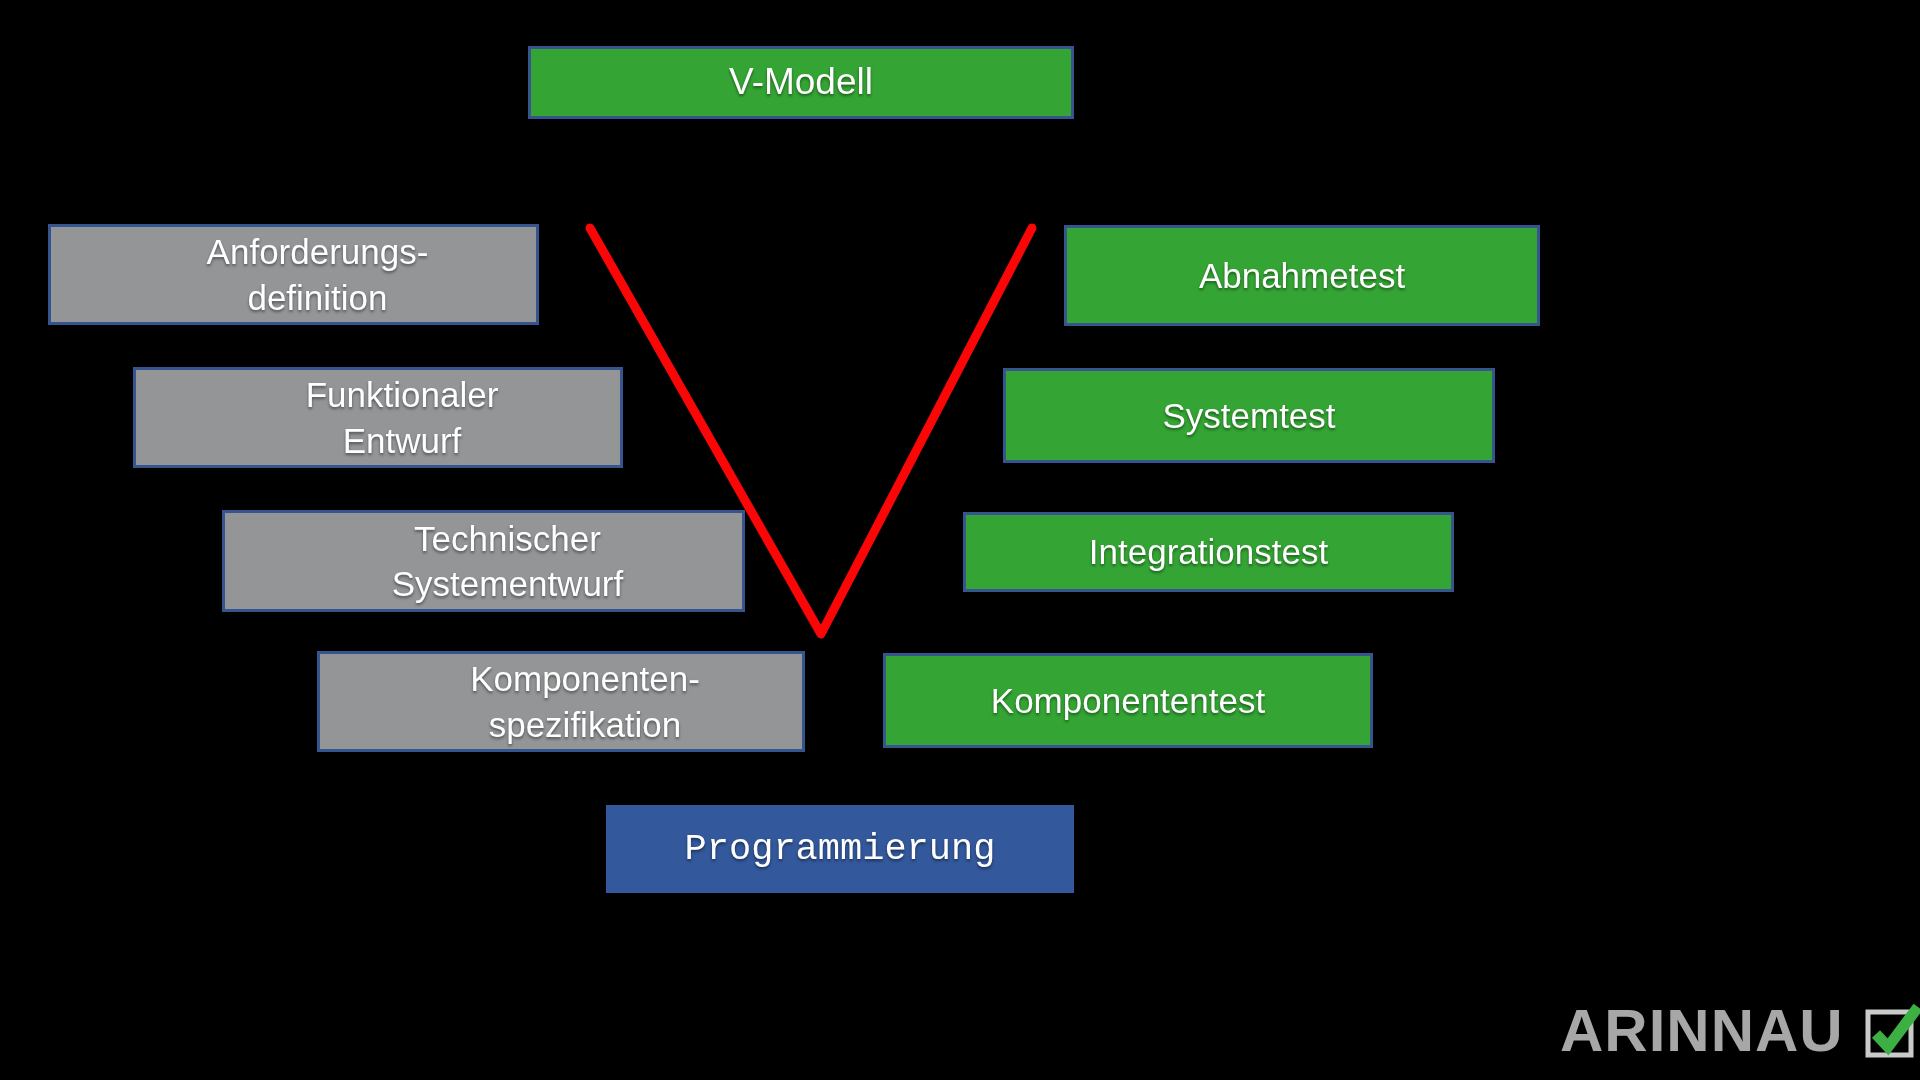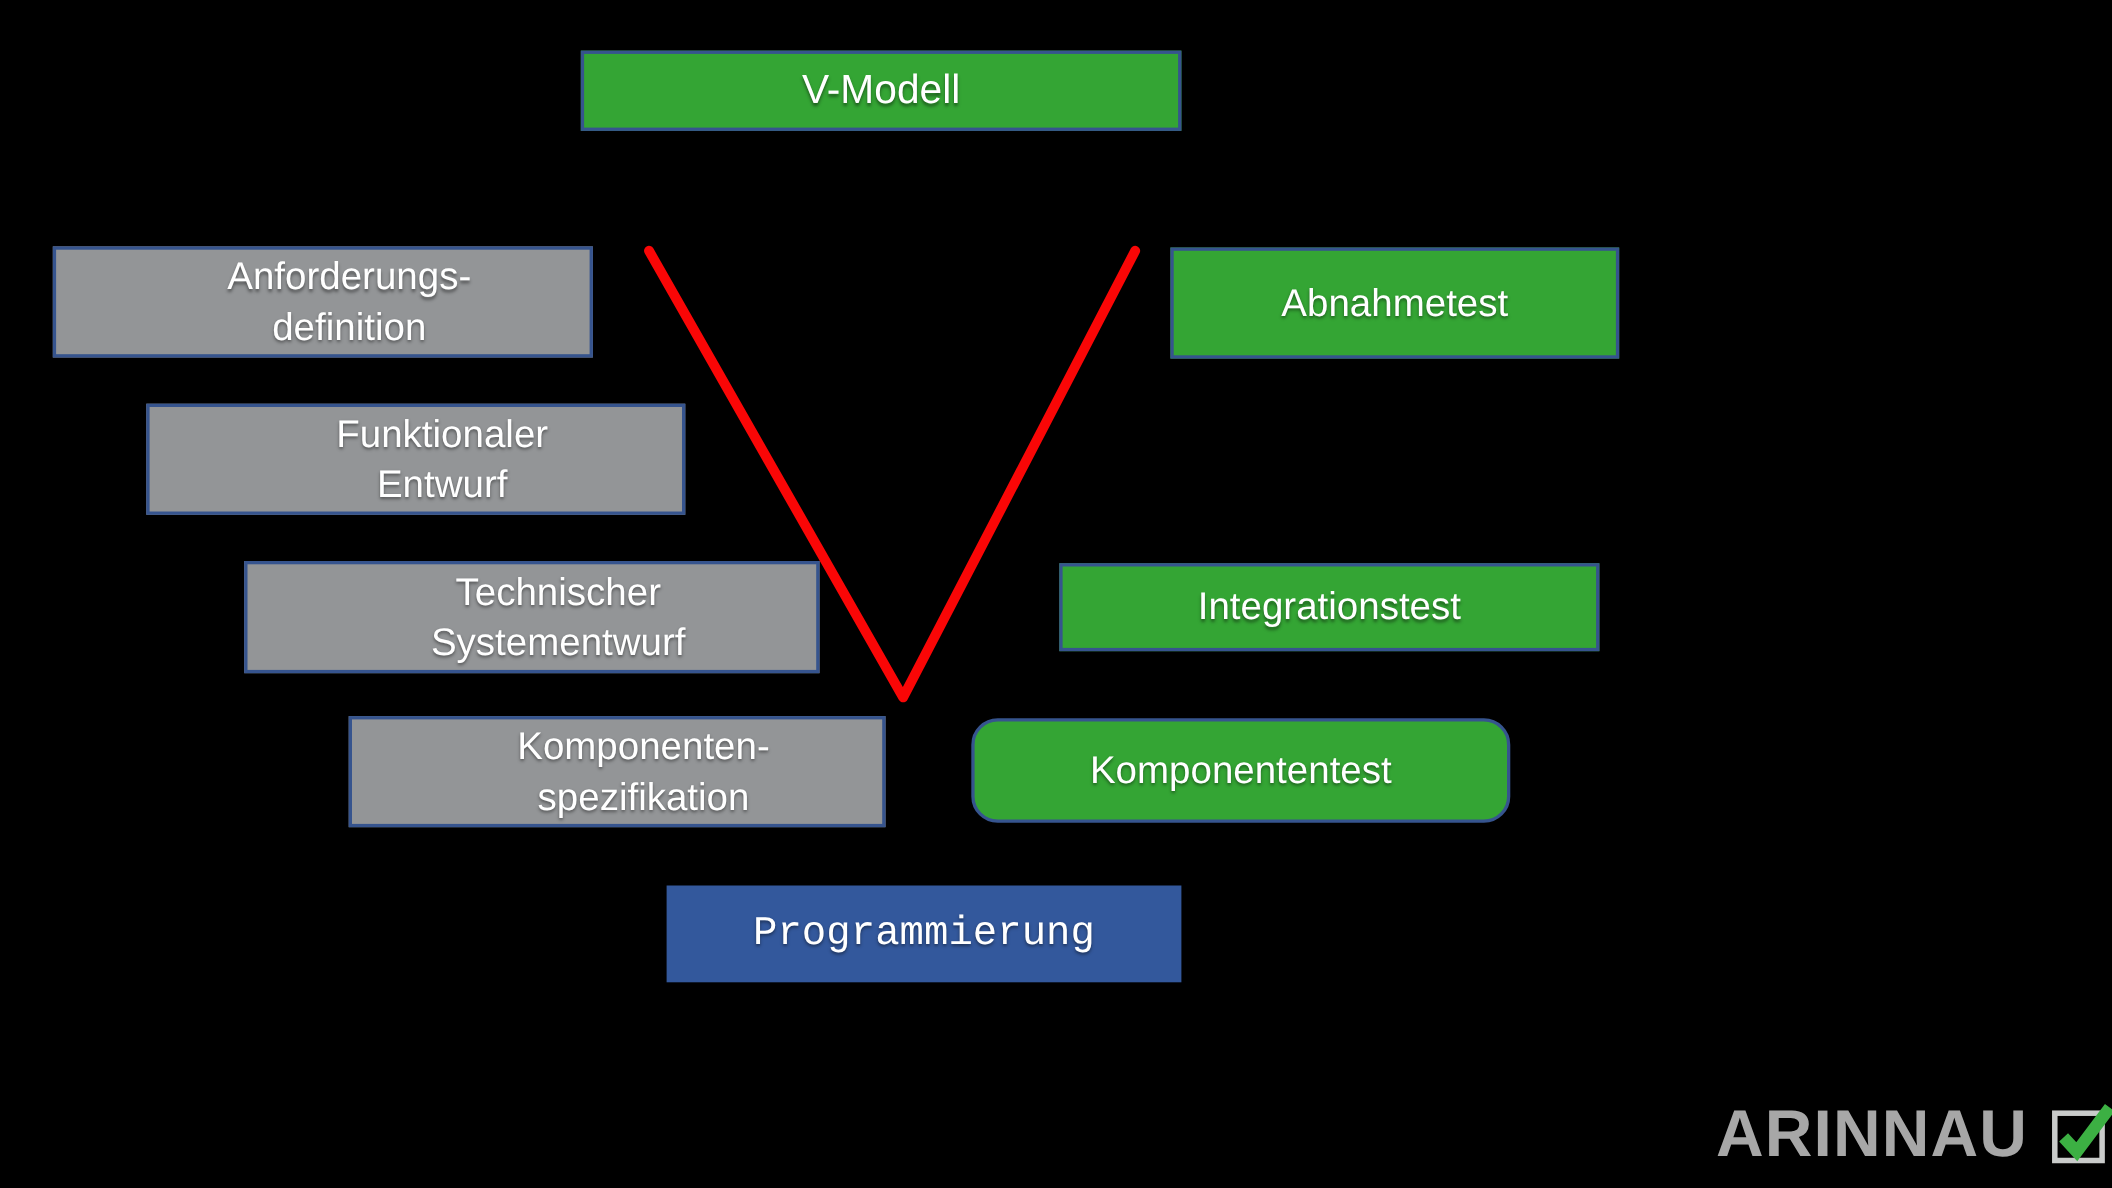--- a/index.html
+++ b/index.html
@@ -45,24 +45,24 @@
   }
   .green-box { background: var(--stage_green, #34a534); }
   .gray-box  { background: var(--stage_gray, #939597); padding-left: 48px; }
   .blue-box  { background: var(--stage_blue, #33589c); border: none; font-family: Liberation Mono, monospace; }
 
   .pos-title { left: 528px; top: 46px;  width: 546px; height: 73px;  font-size: 37px; }
   .pos-l1    { left: 48px;  top: 224px; width: 491px; height: 101px; }
   .pos-l2    { left: 133px; top: 367px; width: 490px; height: 101px; }
   .pos-l3    { left: 222px; top: 510px; width: 523px; height: 102px; }
   .pos-l4    { left: 317px; top: 651px; width: 488px; height: 101px; }
-  .pos-r1    { left: 1064px; top: 225px; width: 408px; height: 101px; }
+  .pos-r1    { left: 1064px; top: 225px; width: 476px; height: 101px; }
   .pos-r2    { left: 1003px; top: 368px; width: 492px; height: 95px; }
   .pos-r3    { left: 963px;  top: 512px; width: 491px; height: 80px; align-items: center; }
-  .pos-r4    { left: 883px;  top: 653px; width: 490px; height: 95px; border-radius: 24px; }
+  .pos-r4    { left: 883px;  top: 653px; width: 490px; height: 95px; }
   .pos-b     { left: 606px;  top: 805px; width: 468px; height: 88px; font-size: 37px; }
 
   .logo {
     position: absolute;
     left: 1560px;
     top: 998px;
     height: 66px;
     display: flex;
     align-items: center;
     gap: 16px;
@@ -118,20 +118,23 @@
 Systementwurf</span>
   </div>
   <div class="box gray-box pos-l4">
     <span>Komponenten-
 spezifikation</span>
   </div>
 
   <div class="box green-box pos-r1">
     <span>Abnahmetest</span>
   </div>
+  <div class="box green-box pos-r2">
+    <span>Systemtest</span>
+  </div>
   <div class="box green-box pos-r3">
     <span>Integrationstest</span>
   </div>
   <div class="box green-box pos-r4">
     <span>Komponententest</span>
   </div>
 
   <div class="box blue-box pos-b">
     <span>Programmierung</span>
   </div>

